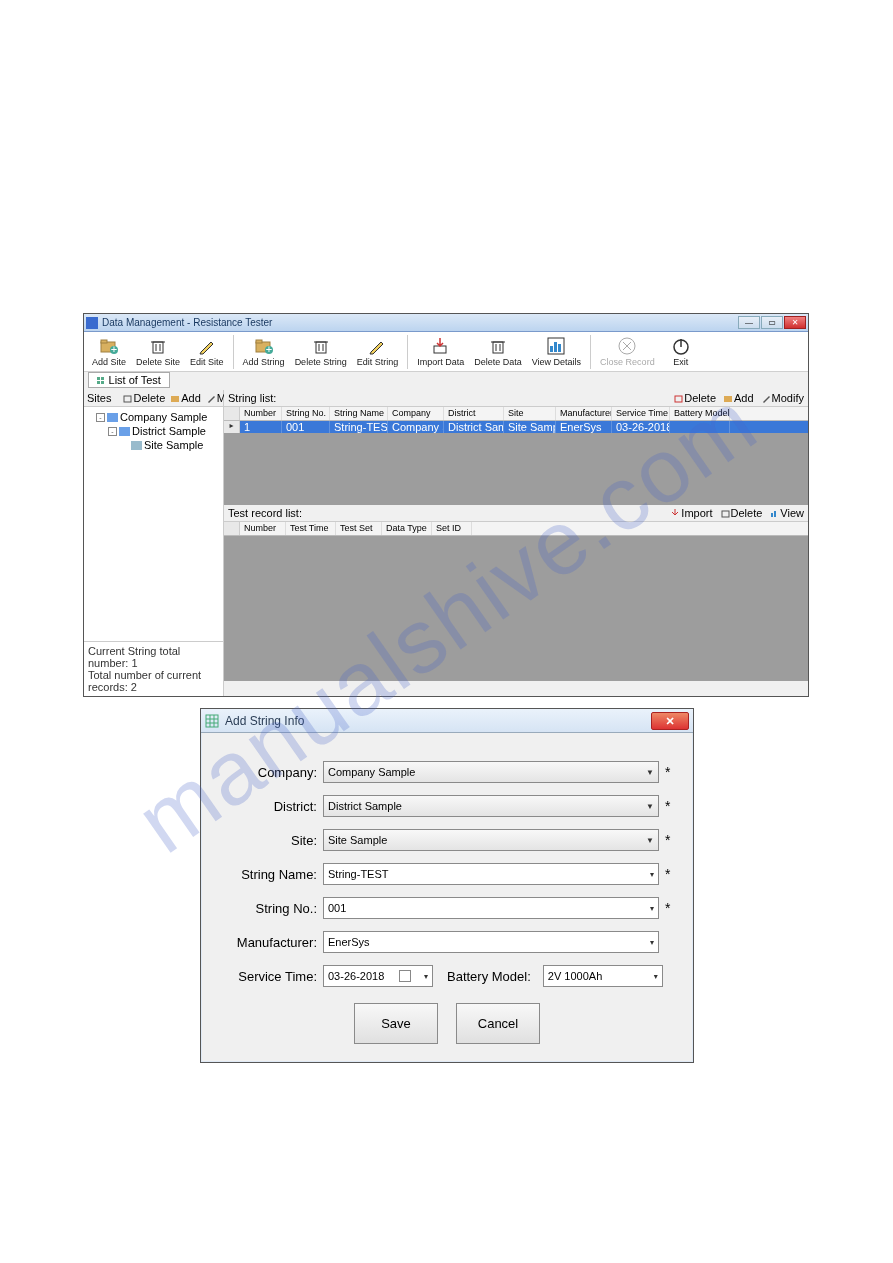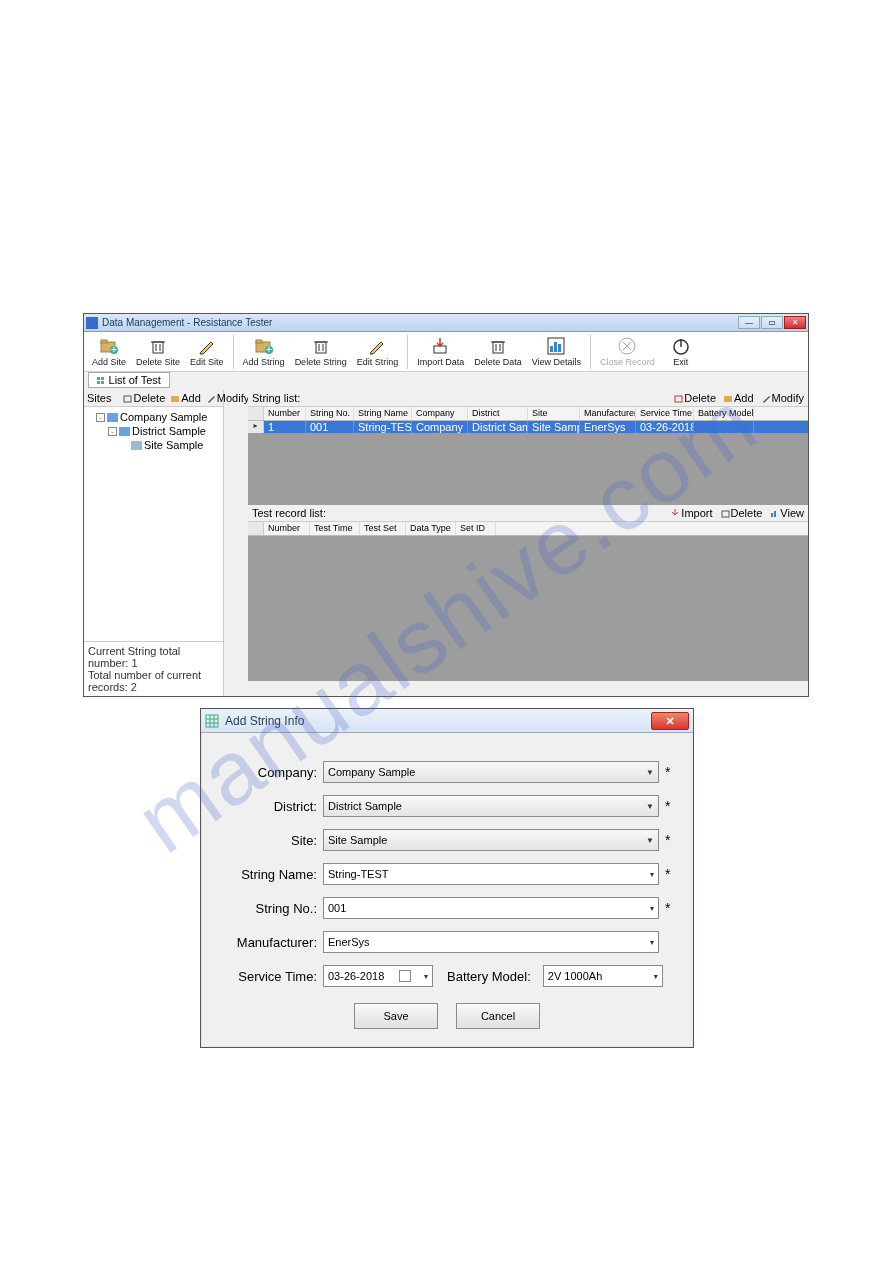--- a/index.html
+++ b/index.html
@@ -23,21 +23,21 @@
 .tbtn { display: flex; flex-direction: column; align-items: center; padding: 1px 4px; min-width: 40px; cursor: default; }
 .tbtn .ticon2 { width: 20px; height: 20px; display: flex; align-items: center; justify-content: center; font-size: 14px; color: #333; }
 .tbtn .tlabel { font-size: 9px; color: #222; margin-top: 1px; white-space: nowrap; }
 .tbtn.disabled .ticon2, .tbtn.disabled .tlabel { color: #aaa; }
 .tsep { width: 1px; height: 34px; background: #ccc; margin: 0 3px; }
 
 .tabstrip { height: 18px; background: #f0f0f0; padding-left: 4px; }
 .tab { display: inline-block; padding: 1px 8px; border: 1px solid #aaa; background: #fff; font-size: 9px; }
 .tab svg { vertical-align: middle; }
 
-.content { display: flex; height: 306px; gap: 24px; }
+.content { display: flex; height: 306px; }
 .left-pane { width: 140px; background: #fff; border-right: 1px solid #ccc; display: flex; flex-direction: column; }
 .pane-hdr { height: 17px; background: #f0f0f0; display: flex; align-items: center; padding: 0 3px; gap: 6px; font-size: 9px; border-bottom: 1px solid #ccc; }
 .pane-hdr .spacer { flex: 1; }
 .pane-hdr .mini { display: inline-flex; align-items: center; gap: 1px; }
 .tree { flex: 1; padding: 3px 2px; font-size: 9px; }
 .tnode { display: flex; align-items: center; gap: 2px; padding: 1px 0; }
 .tnode.d1 { padding-left: 10px; } .tnode.d2 { padding-left: 22px; } .tnode.d3 { padding-left: 34px; }
 .expander { width: 9px; height: 9px; border: 1px solid #888; font-size: 7px; line-height: 7px; text-align: center; color: #555; }
 .nicon { width: 11px; height: 9px; background: #6aa0e8; display: inline-block; }
 .nicon.site { background: #9bc; }
@@ -66,21 +66,21 @@
 .frow { display: flex; align-items: center; margin-bottom: 12px; }
 .flabel { width: 104px; text-align: right; font-size: 13px; padding-right: 6px; }
 .fctrl { flex: 1; display: flex; align-items: center; gap: 6px; }
 .combo, .txt { height: 22px; border: 1px solid #8a8a8a; background: #fff; padding: 0 4px; font-size: 13px; display: flex; align-items: center; justify-content: space-between; }
 .combo { background: linear-gradient(#f8f8f8,#e4e4e4); }
 .combo .arr, .txt .arr { font-size: 8px; color: #333; }
 .req { font-size: 14px; width: 10px; }
 .dateinp { width: 110px; }
 .btmodel { width: 120px; }
 .btnrow { display: flex; justify-content: center; gap: 18px; margin-top: 16px; }
-.dbtn { width: 84px; height: 26px; background: linear-gradient(#f8f8f8,#e0e0e0); border: 1px solid #8a8a8a; font-size: 11px; }
+.dbtn { width: 84px; height: 41px; background: linear-gradient(#f8f8f8,#e0e0e0); border: 1px solid #8a8a8a; font-size: 13px; }
 .dpick { width:12px; height:12px; border:1px solid #888; margin-left:2px; }
 </style>
 </head>
 <body>
 
 <div class="watermark">manualshive.com</div>
 
 <div class="main-window">
   <div class="titlebar">
     <span class="ticon"></span>

